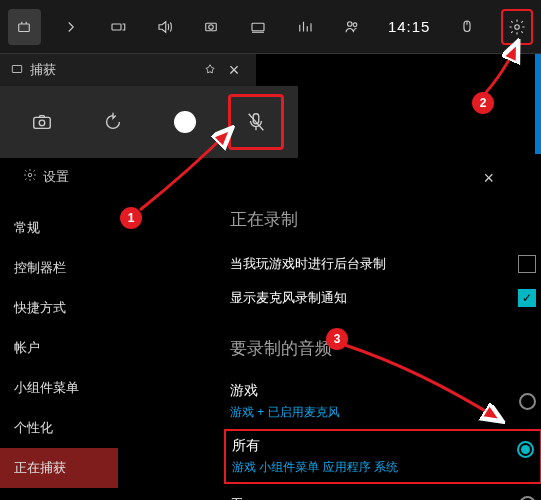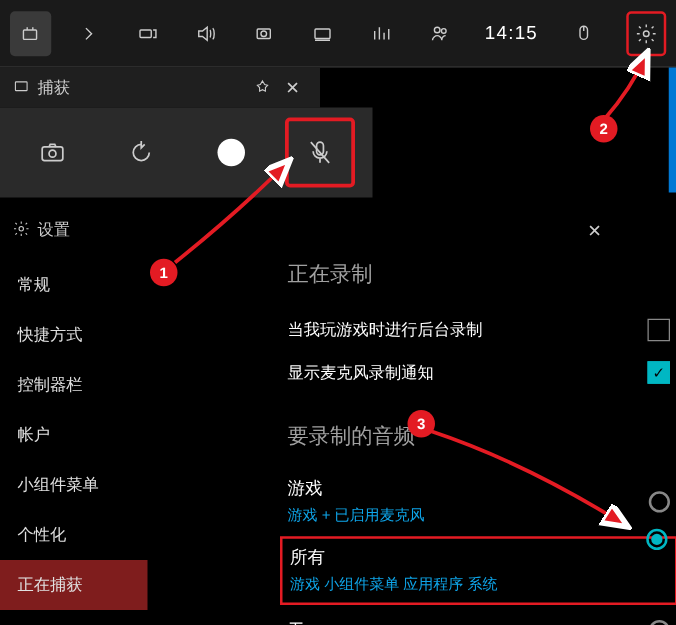--- a/index.html
+++ b/index.html
@@ -9,38 +9,38 @@
 .tb-item.active{background:#3a3a3a}
 .tb-time{color:#fff;font-size:15px;padding:0 6px;letter-spacing:1px}
 .tb-gear{border:2px solid #e31b23;width:38px;height:36px;border-radius:4px;margin-left:4px}
 .widget-hdr{position:absolute;top:54px;left:0;width:256px;height:32px;background:#1f1f1f;display:flex;align-items:center;padding:0 10px;color:#ccc;font-size:13px}
 .widget-hdr .title{margin-left:6px;flex:1}
 .widget-hdr .hdicn{width:24px;display:flex;justify-content:center;color:#ccc}
 .captbar{position:absolute;top:86px;left:0;width:298px;height:72px;background:#2a2a2a;display:flex;align-items:center;justify-content:space-around;padding:0 6px}
 .capt-btn{width:56px;height:56px;display:flex;align-items:center;justify-content:center;border-radius:4px;color:#ccc}
 .rec-dot{width:22px;height:22px;background:#fff;border-radius:50%}
 .mic-box{border:3px solid #e31b23}
-.settings-hdr{position:absolute;top:168px;left:0;width:491px;height:32px;display:flex;align-items:center;padding:0 10px;color:#ccc;font-size:13px}
+.settings-hdr{position:absolute;top:168px;left:13px;width:491px;height:32px;display:flex;padding:0 10px;color:#ccc;font-size:13px}
 .settings-hdr .title{margin-left:6px;flex:1}
 .sidebar{position:absolute;top:208px;left:0;width:118px}
 .side-item{padding:11px 14px;font-size:13px;color:#e0e0e0;cursor:pointer}
 .side-item.sel{background:#7f1d1d}
 .content{position:absolute;top:208px;left:230px;width:306px;font-size:13px}
 .sect-title{color:#a0a0a0;font-size:17px;margin-bottom:16px}
 .row{display:flex;align-items:center;justify-content:space-between;padding:8px 0}
 .row .lbl{color:#fff}
 .chk{width:18px;height:18px;border:1px solid #888}
 .chk.on{background:#00b7c3;border-color:#00b7c3;display:flex;align-items:center;justify-content:center;color:#000;font-size:12px}
 .radio{width:17px;height:17px;border:2px solid #888;border-radius:50%}
 .radio.on{border-color:#00b7c3;display:flex;align-items:center;justify-content:center}
 .radio.on::after{content:"";width:9px;height:9px;background:#00b7c3;border-radius:50%}
 .opt-block{padding:6px 0}
 .opt-title{color:#fff;font-size:14px;margin-bottom:4px}
 .opt-sub{color:#0ea5e9;font-size:12px}
-.opt-all{border:2px solid #e31b23;padding:6px 6px;margin:2px -6px;display:flex;justify-content:space-between;}
+.opt-all{border:2px solid #e31b23;padding:6px 6px;margin:2px -6px;display:flex;justify-content:space-between;align-items:center}
 .opt-all .radio{margin-top:-14px}
 .badge{position:absolute;width:22px;height:22px;background:#e31b23;border-radius:50%;display:flex;align-items:center;justify-content:center;color:#fff;font-size:12px;font-weight:bold;z-index:10}
 .arrow{position:absolute;z-index:9;pointer-events:none}
 .bluebar{position:absolute;top:54px;right:0;width:6px;height:100px;background:#0078d4}
 svg{width:18px;height:18px;fill:none;stroke:currentColor;stroke-width:1.5}
 .close-x{font-size:18px;color:#ccc}
 </style>
 </head>
 <body>
 
@@ -151,22 +151,22 @@
   <span><svg viewBox="0 0 24 24" style="width:14px;height:14px">
         <circle cx="12" cy="12" r="3"></circle>
         <path d="M12 2v3M12 19v3M4 4l2 2M18 18l2 2M2 12h3M19 12h3M4 20l2-2M18 6l2-2"></path>
       </svg></span>
   <span class="title">设置</span>
   <span class="close-x">×</span>
 </div>
 
 <div class="sidebar">
   <div class="side-item">常规</div>
+  <div class="side-item">控制器栏</div>
   <div class="side-item">快捷方式</div>
-  <div class="side-item">控制器栏</div>
   <div class="side-item">帐户</div>
   <div class="side-item">小组件菜单</div>
   <div class="side-item">个性化</div>
   <div class="side-item sel">正在捕获</div>
   <div class="side-item">游戏功能</div>
 </div>
 
 <div class="content">
   <div class="sect-title">正在录制</div>
   <div class="row">

